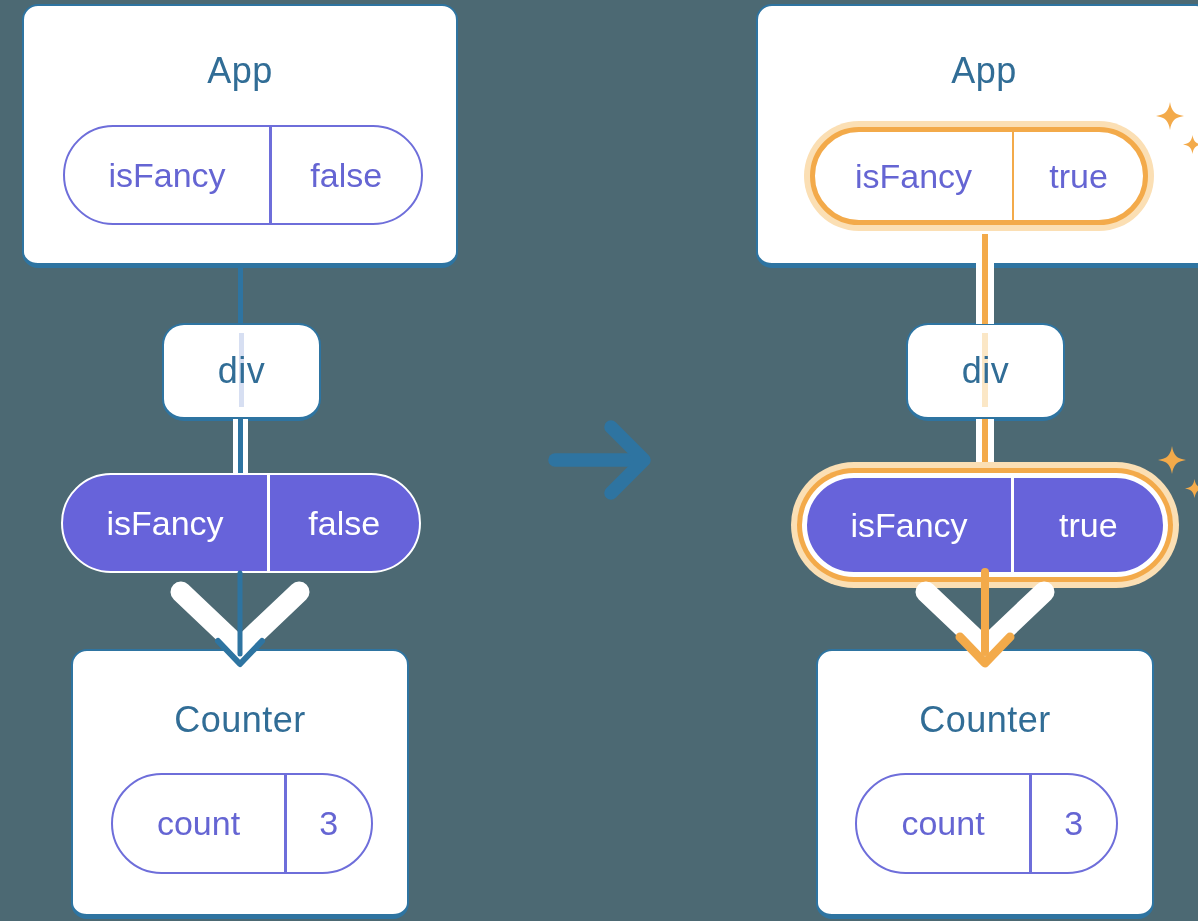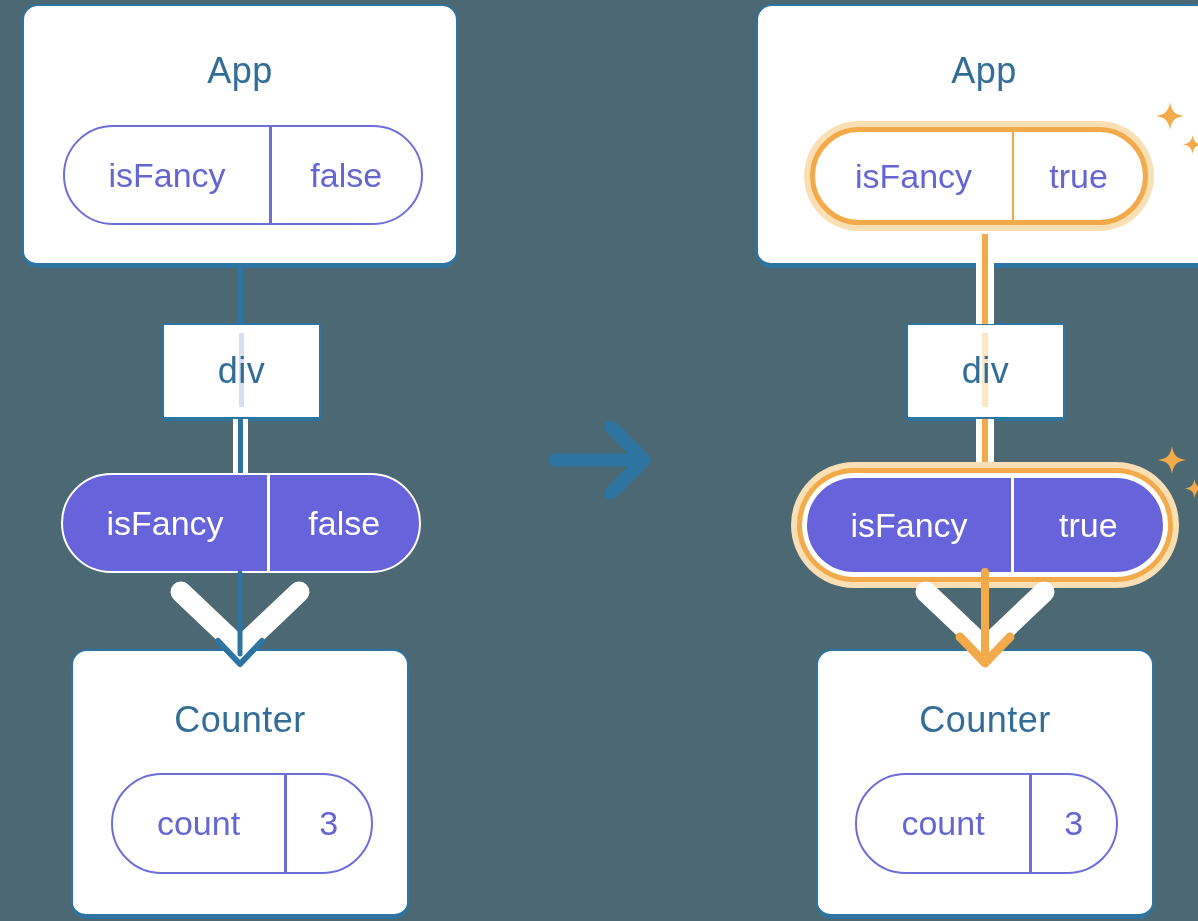--- a/index.html
+++ b/index.html
@@ -29,21 +29,21 @@
   
   .card{
     position:absolute;background:#fff;
     border:2.5px solid var(--steel);border-bottom-width:5px;
     border-radius:16px;box-sizing:border-box;z-index:1;
   }
   .card-title{
     position:absolute;left:0;right:0;text-align:center;
     color:var(--title);font-size:36px;font-weight:500;letter-spacing:.5px;
   }
-  .small-card{border-radius:2px;border-bottom-width:4.5px;}
+  .small-card{border-radius:22px;border-bottom-width:4.5px;}
   .inner-stripe{position:absolute;z-index:0;}
   .small-card .card-title{top:50%;transform:translateY(-50%);position:absolute;z-index:2;}
   
   .pill{
     position:absolute;display:flex;align-items:stretch;
     border-radius:60px;box-sizing:border-box;overflow:hidden;
     font-size:34px;z-index:4;
   }
   .pill .cell{display:flex;align-items:center;justify-content:center;}
   .pill .vdiv{flex:0 0 2.5px;}

